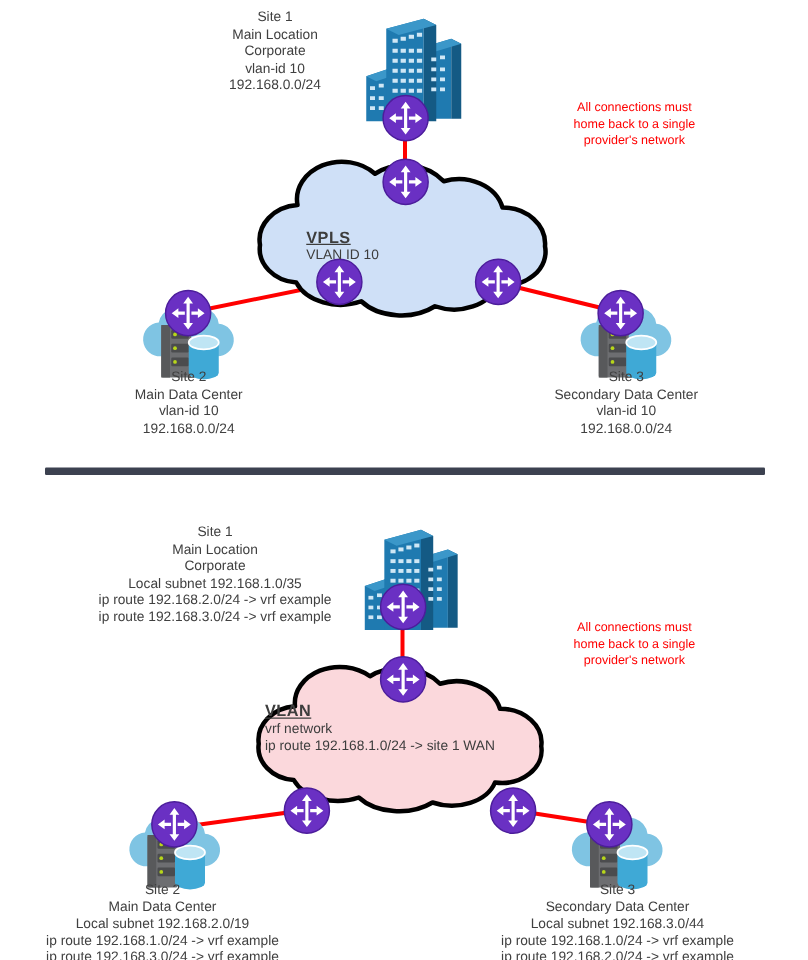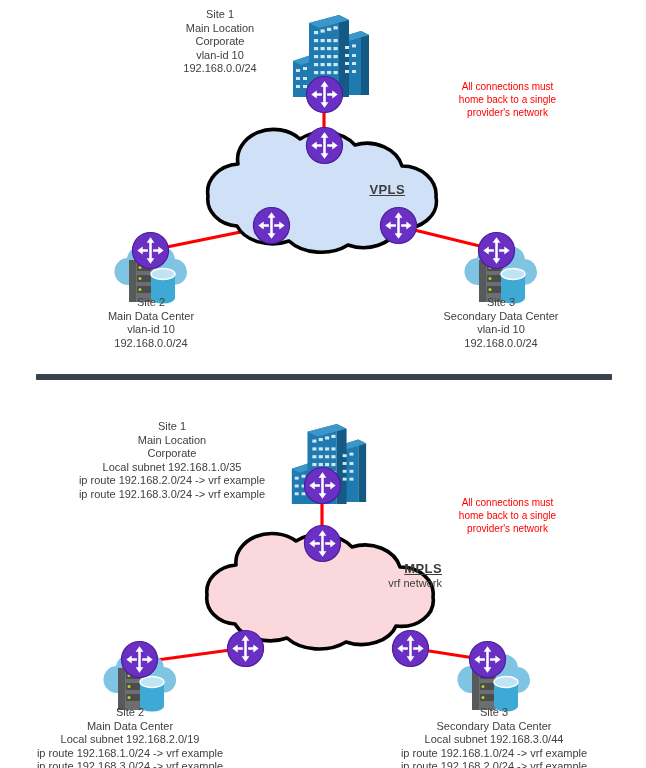--- a/index.html
+++ b/index.html
@@ -5,21 +5,21 @@
   html,body{margin:0;padding:0;background:#ffffff;}
   body{
     width:646px;height:768px;position:relative;overflow:hidden;
     font-family:"Liberation Sans","DejaVu Sans",sans-serif;
     color:#404040;
   }
   .stage{position:absolute;left:0;top:0;width:514px;height:768px;}
   svg.canvas{position:absolute;left:0;top:0;width:646px;height:768px;}
   .txt{position:absolute;text-align:center;line-height:13.5px;font-size:11px;color:#404040;white-space:nowrap;}
   .txt.red{color:#ff0000;font-size:10px;line-height:13px;}
-  .cloudlbl{position:absolute;text-align:right;line-height:14px;font-size:11px;color:#3d3d3d;white-space:nowrap;}
+  .cloudlbl{position:absolute;text-align:left;line-height:14px;font-size:11px;color:#3d3d3d;white-space:nowrap;}
   .cloudlbl .ttl{font-weight:bold;font-size:13px;text-decoration:underline;letter-spacing:.4px;}
   .divider{position:absolute;background:#3c4150;border-radius:1px;}
 </style>
 </head>
 <body>
 
 <div class="stage">
 
   <svg class="canvas" viewBox="0 0 646 768">
     <defs>
@@ -227,20 +227,21 @@
   </div>
 
   <div class="txt red" style="left:410px;top:80px;width:195px;">
     <div>All connections must</div>
     <div>home back to a single</div>
     <div>provider's network</div>
   </div>
 
   <div class="cloudlbl" style="left:245px;top:183px;width:160px;">
     <div class="ttl">VPLS</div>
+    <div>VLAN ID 10</div>
   </div>
 
   <div class="txt" style="left:56px;top:296px;width:190px;">
     <div>Site 2</div>
     <div>Main Data Center</div>
     <div>vlan-id 10</div>
     <div>192.168.0.0/24</div>
   </div>
 
   <div class="txt" style="left:406px;top:296px;width:190px;">
@@ -261,22 +262,23 @@
     <div>ip route 192.168.3.0/24 -&gt; vrf example</div>
   </div>
 
   <div class="txt red" style="left:410px;top:496px;width:195px;">
     <div>All connections must</div>
     <div>home back to a single</div>
     <div>provider's network</div>
   </div>
 
   <div class="cloudlbl" style="left:212px;top:562px;width:230px;">
-    <div class="ttl">MPLS</div>
+    <div class="ttl">VLAN</div>
     <div>vrf network</div>
+    <div>ip route 192.168.1.0/24 -&gt; site 1 WAN</div>
   </div>
 
   <div class="txt" style="left:20px;top:706px;width:220px;">
     <div>Site 2</div>
     <div>Main Data Center</div>
     <div>Local subnet 192.168.2.0/19</div>
     <div>ip route 192.168.1.0/24 -&gt; vrf example</div>
     <div>ip route 192.168.3.0/24 -&gt; vrf example</div>
   </div>
 

